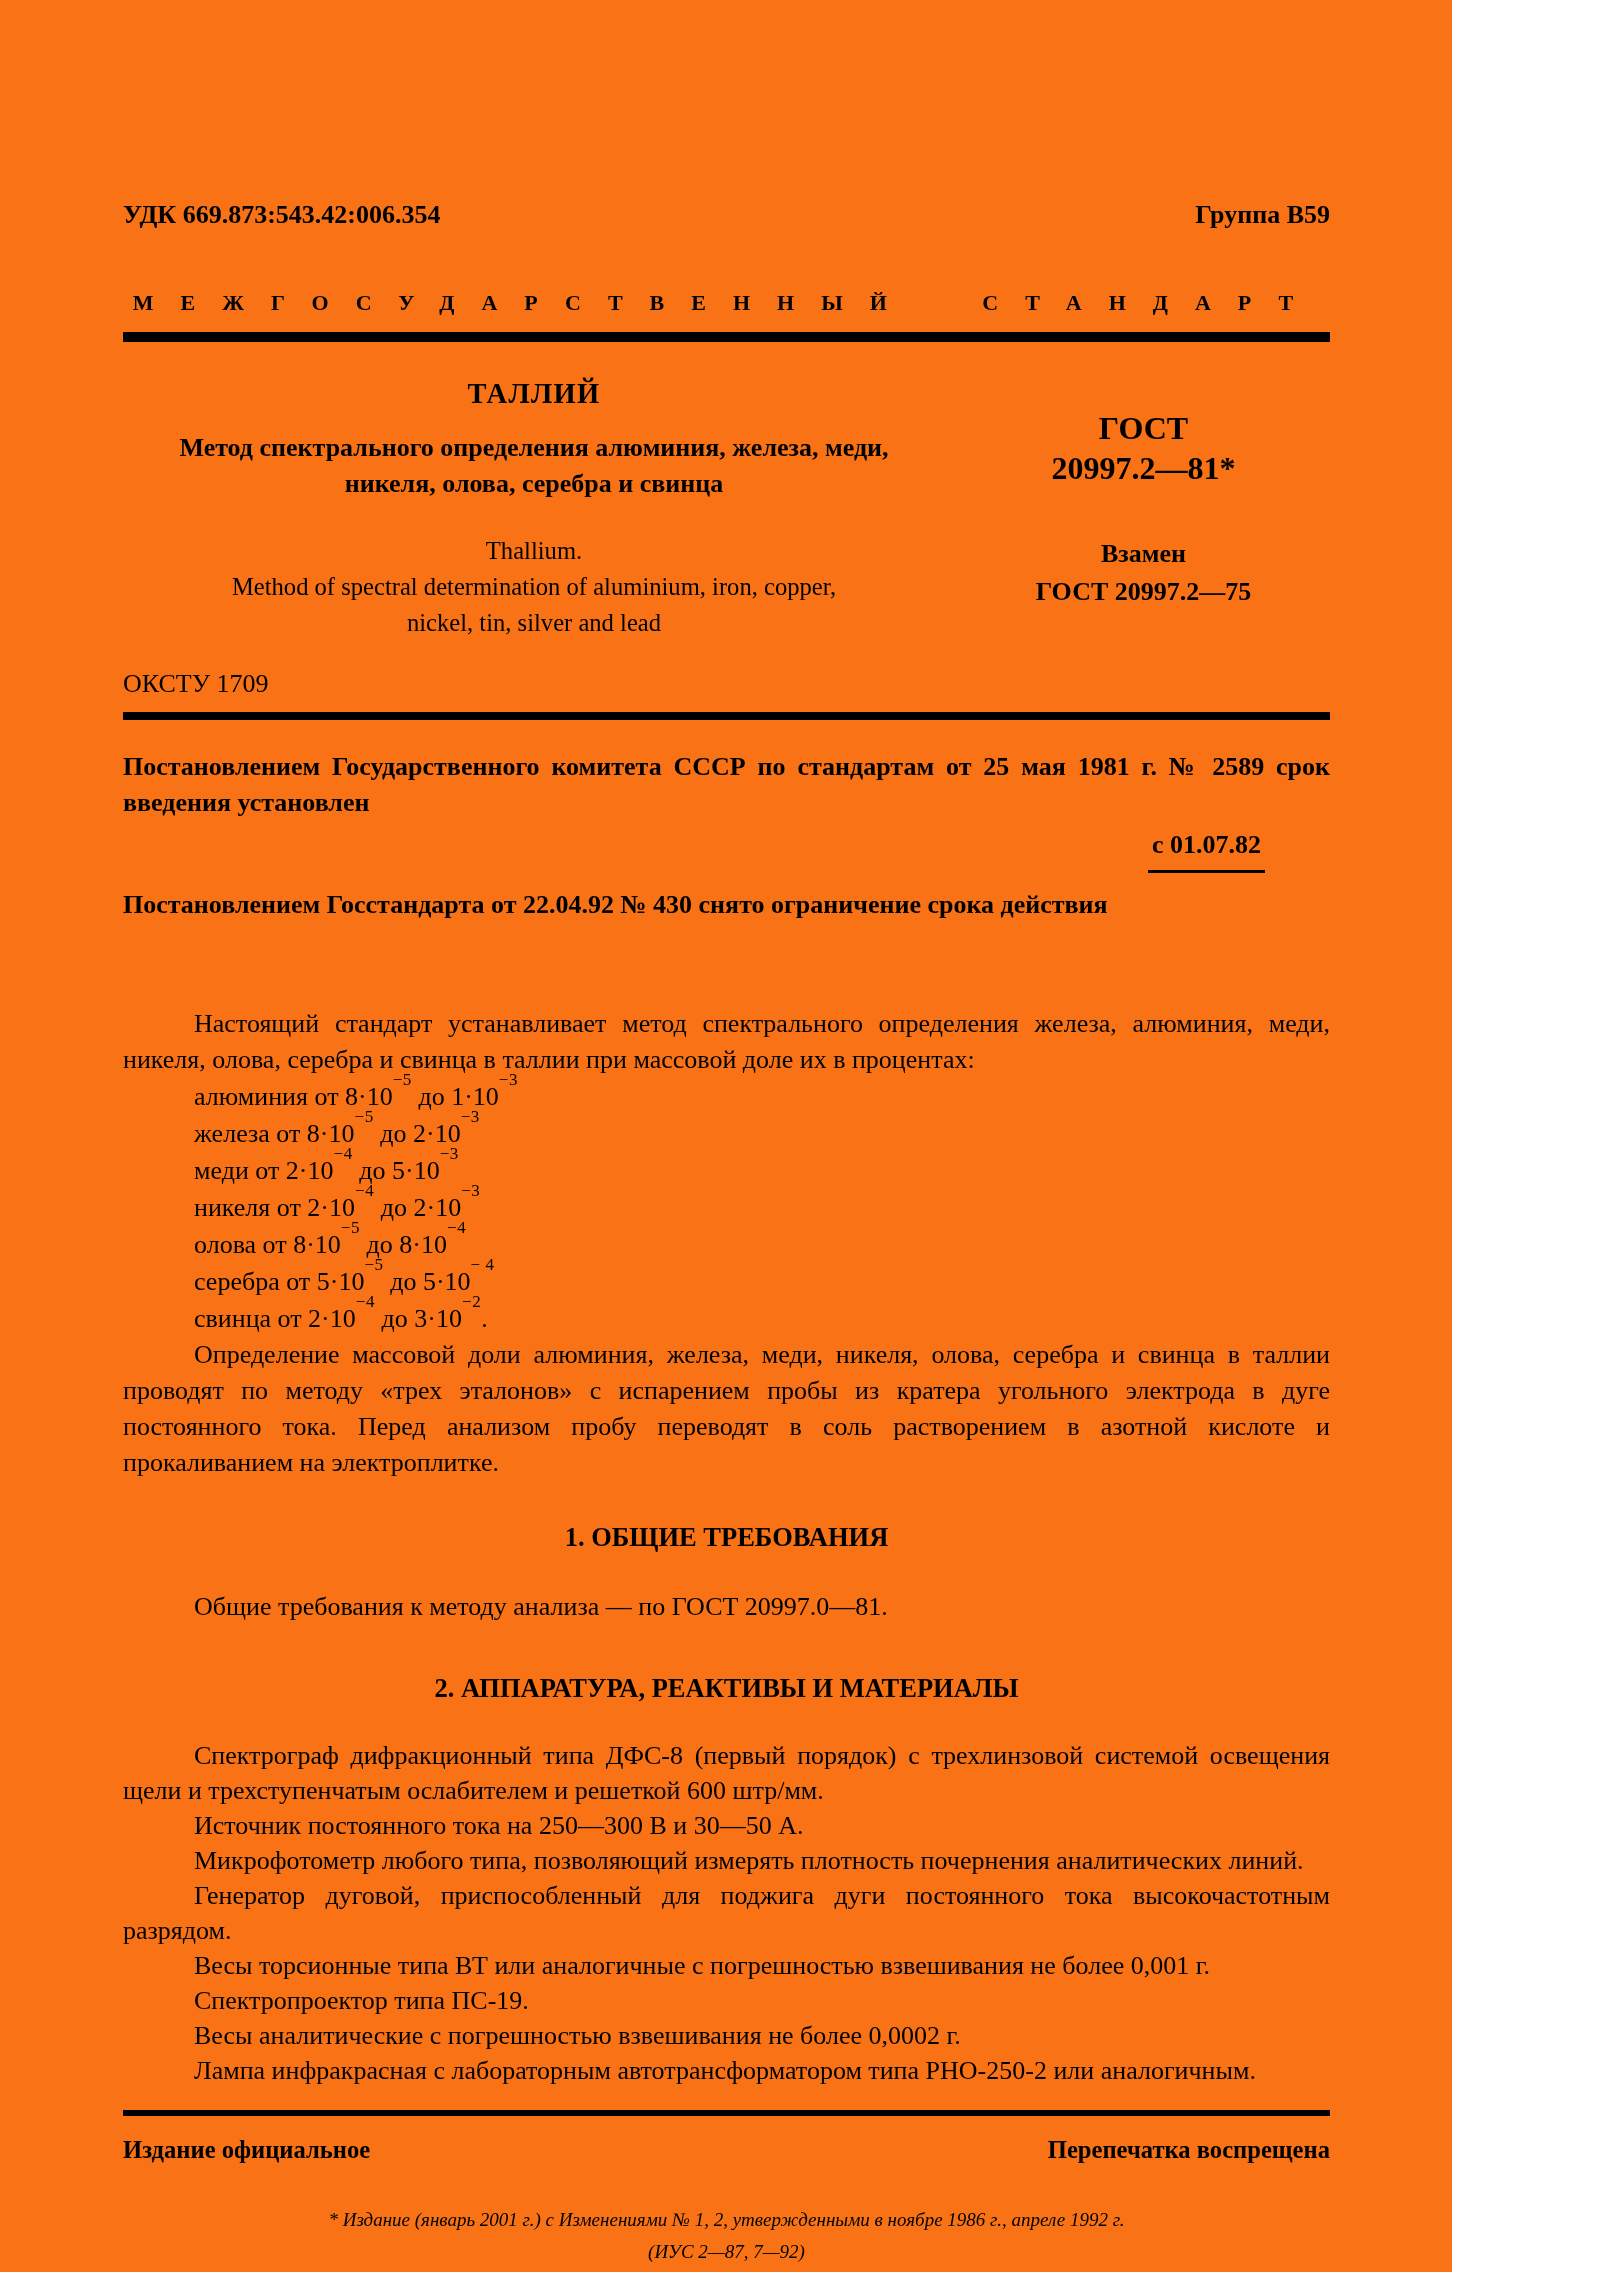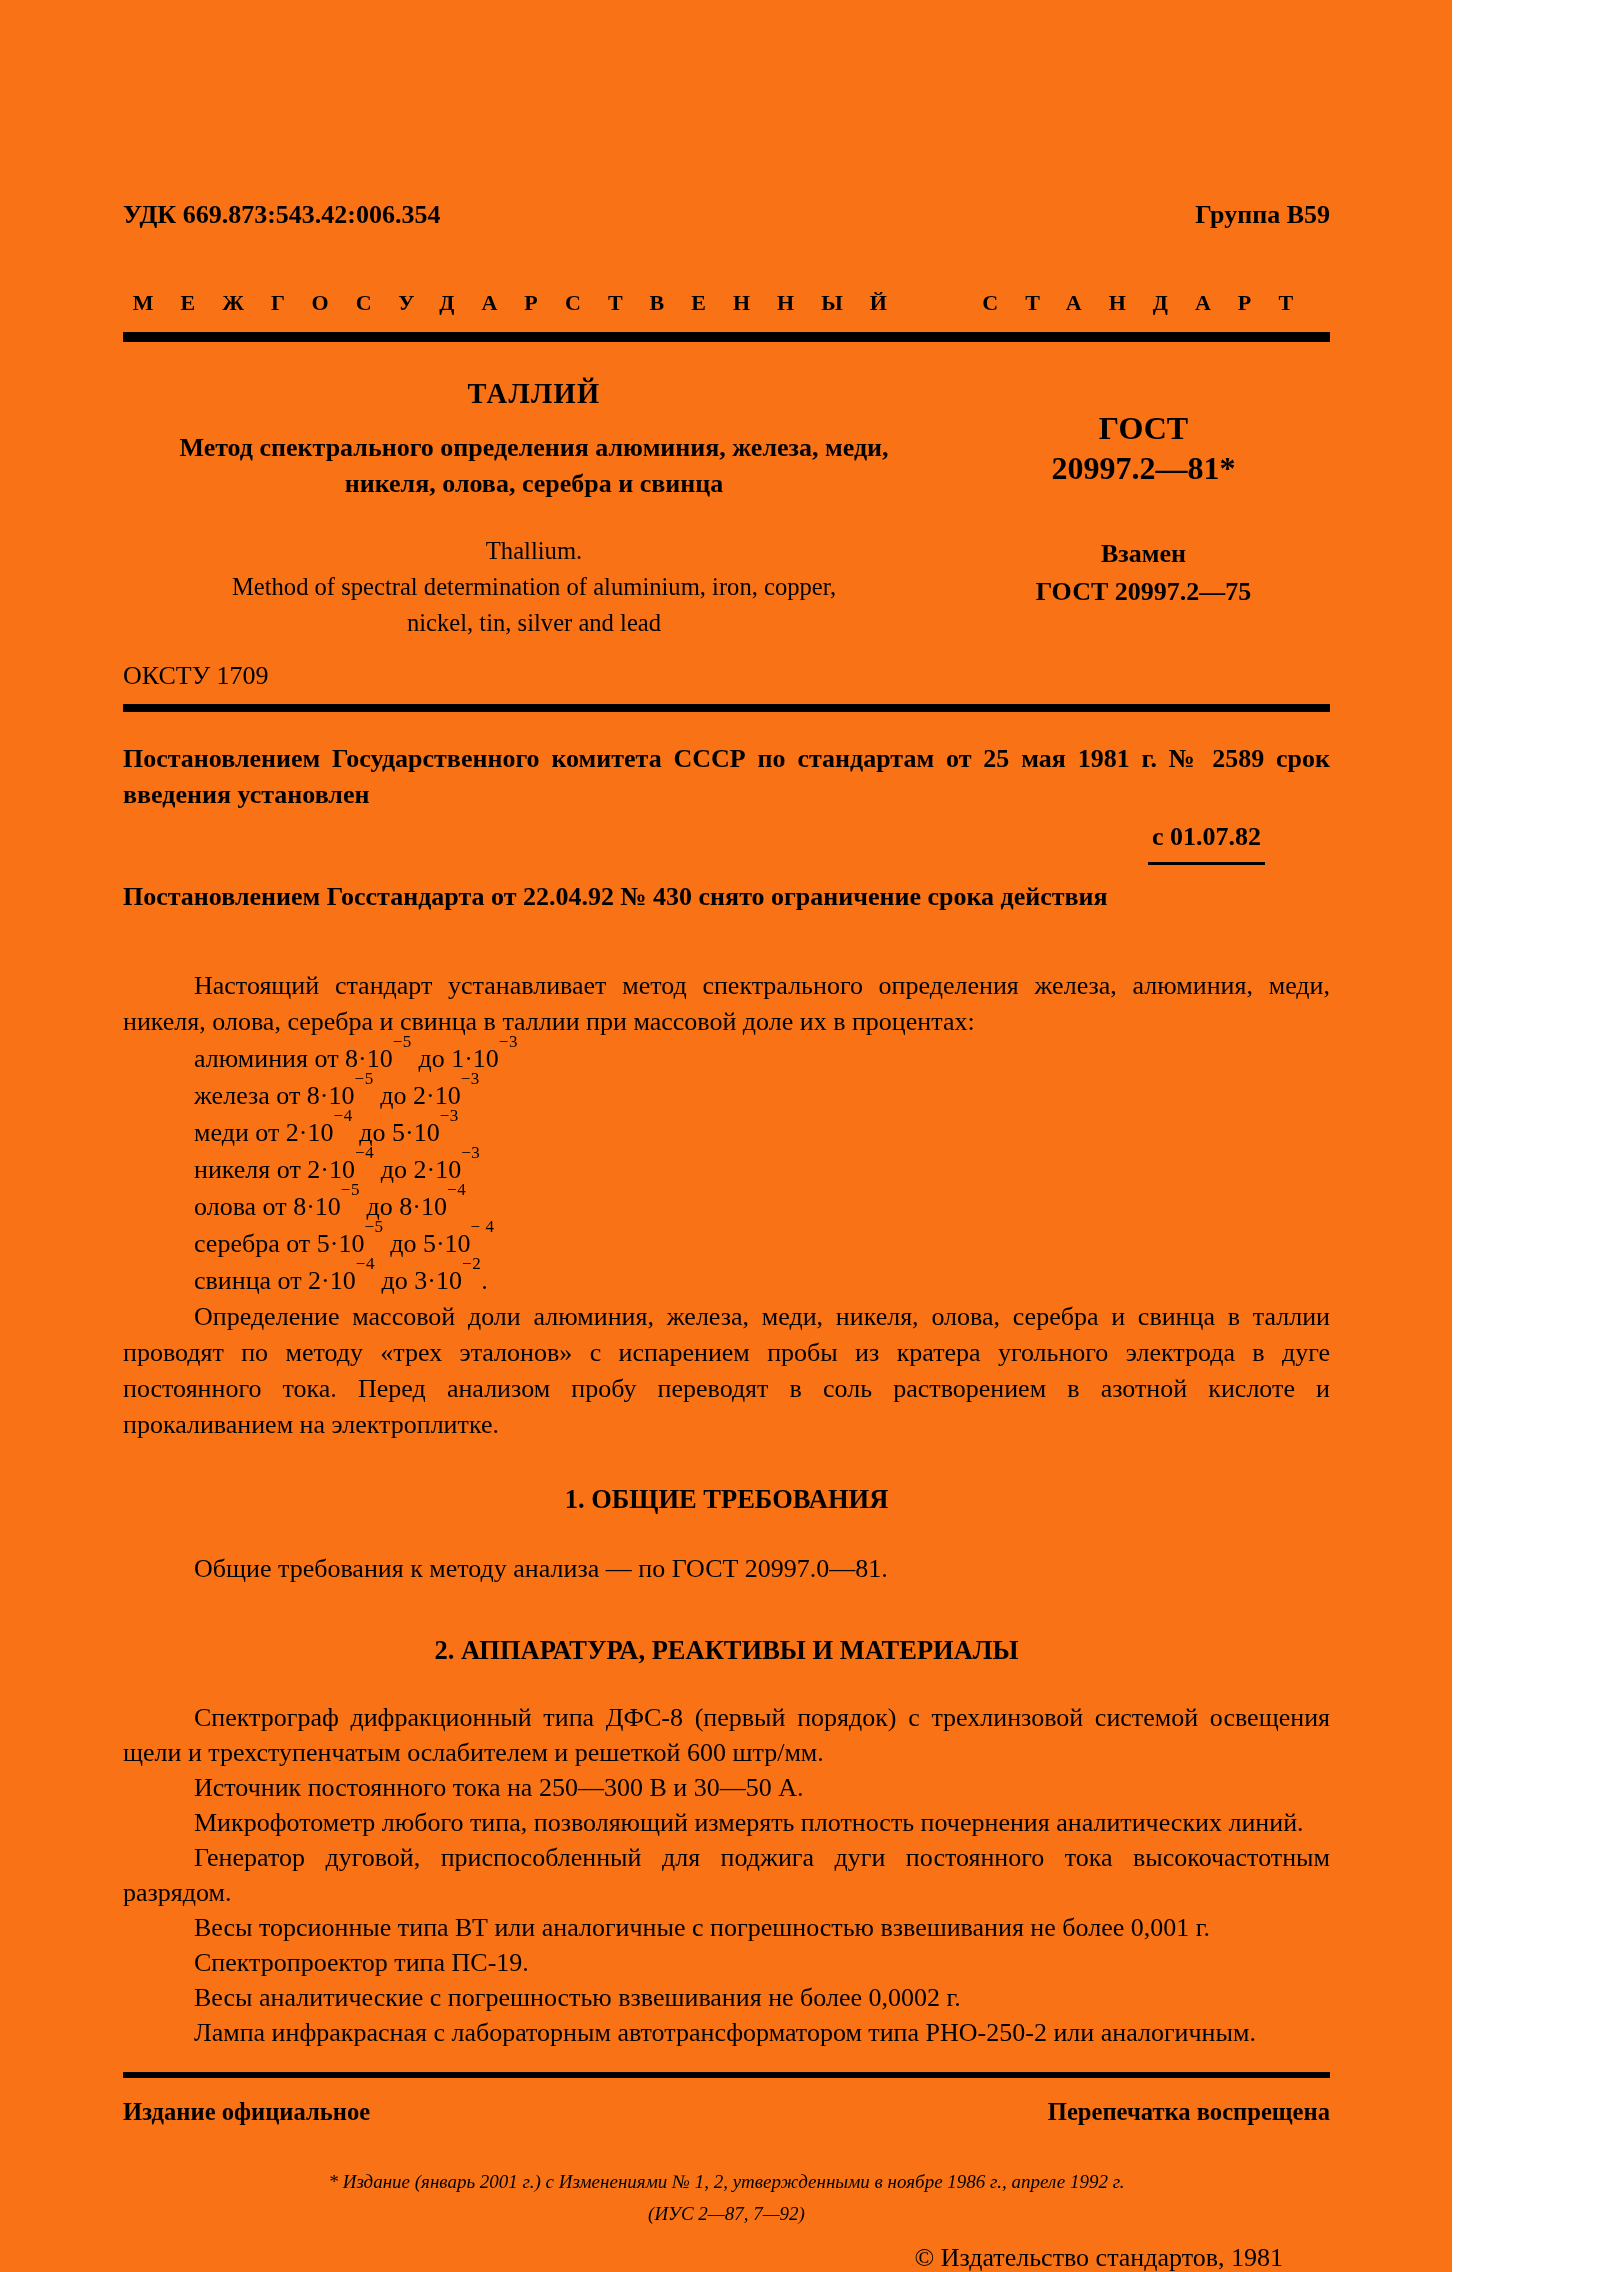--- a/index.html
+++ b/index.html
@@ -82,21 +82,21 @@
     line-height: 40px;
     margin-top: 31px;
   }
   .replaces {
     font-weight: bold;
     font-size: 26px;
     line-height: 38px;
     margin-top: 47px;
   }
   .okstu {
-    margin-top: 17px;
+    margin-top: 25px;
     font-size: 26px;
   }
   .enact-p {
     font-weight: bold;
     text-align: justify;
     margin: 0;
   }
   .enact-p1 { margin-top: 28.5px; }
   .effective-date {
     display: block;
@@ -106,21 +106,21 @@
     border-bottom: 3.9px solid #000;
     padding: 0 3.9px 6.5px 3.9px;
   }
   .enact-p2 { margin-top: 14.2px; }
 
   .body-p {
     margin: 0;
     text-align: justify;
     text-indent: 71px;
   }
-  .scope-intro { margin-top: 53px; }
+  .scope-intro { margin-top: 83px; }
   .ranges { margin: 0 0 0 71px; }
   .range-line { line-height: 37px; white-space: nowrap; }
   sup.exp {
     font-size: 17px;
     line-height: 0;
     position: relative;
     top: -10.4px;
     letter-spacing: 0.6px;
   }
   .section-heading {

